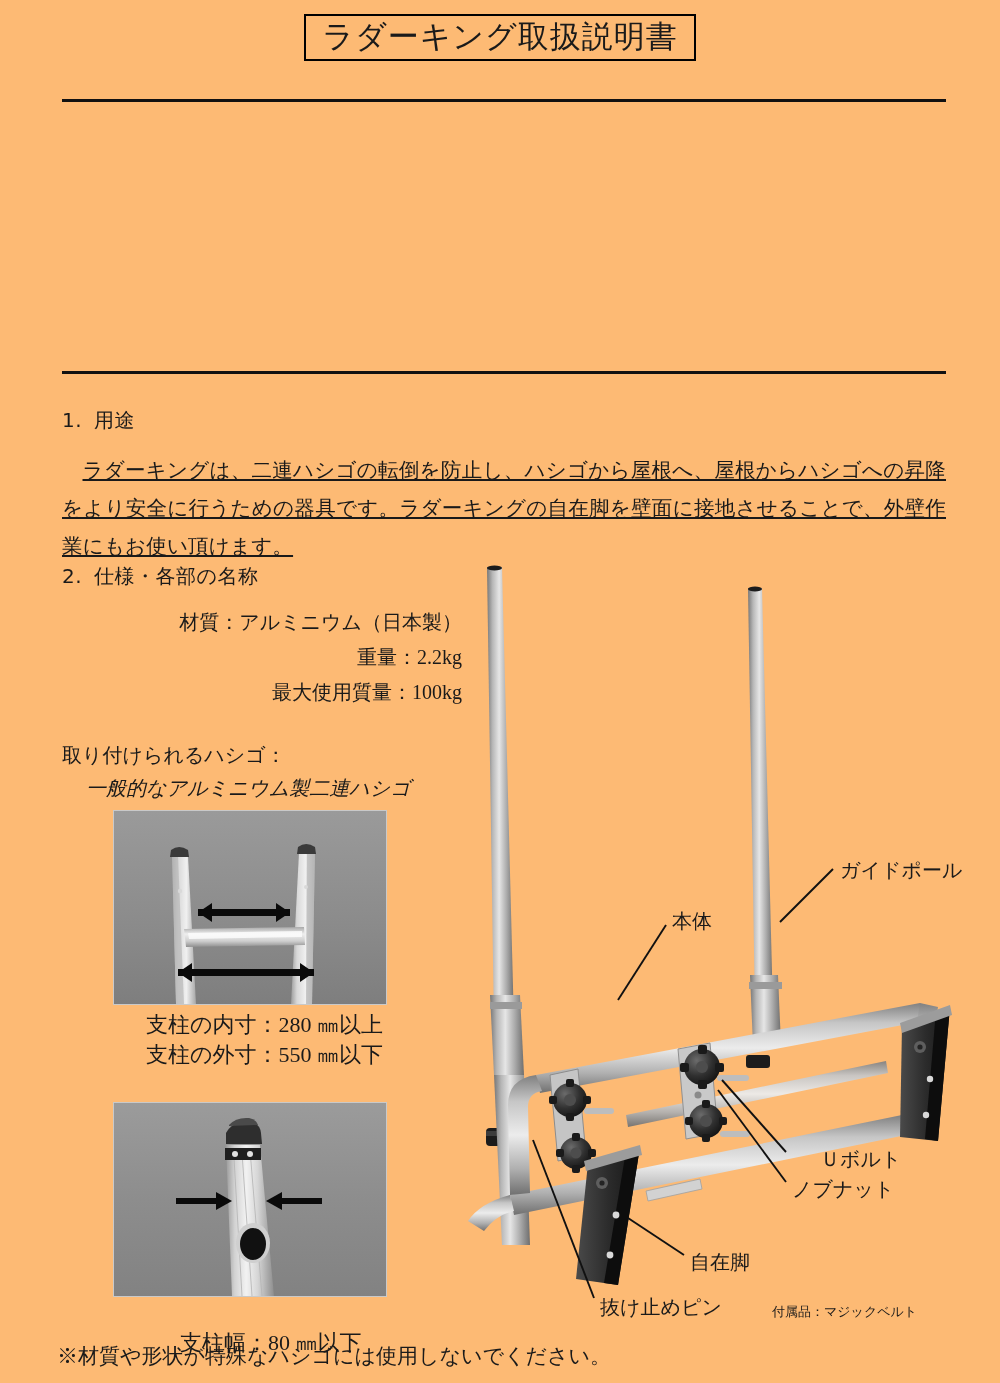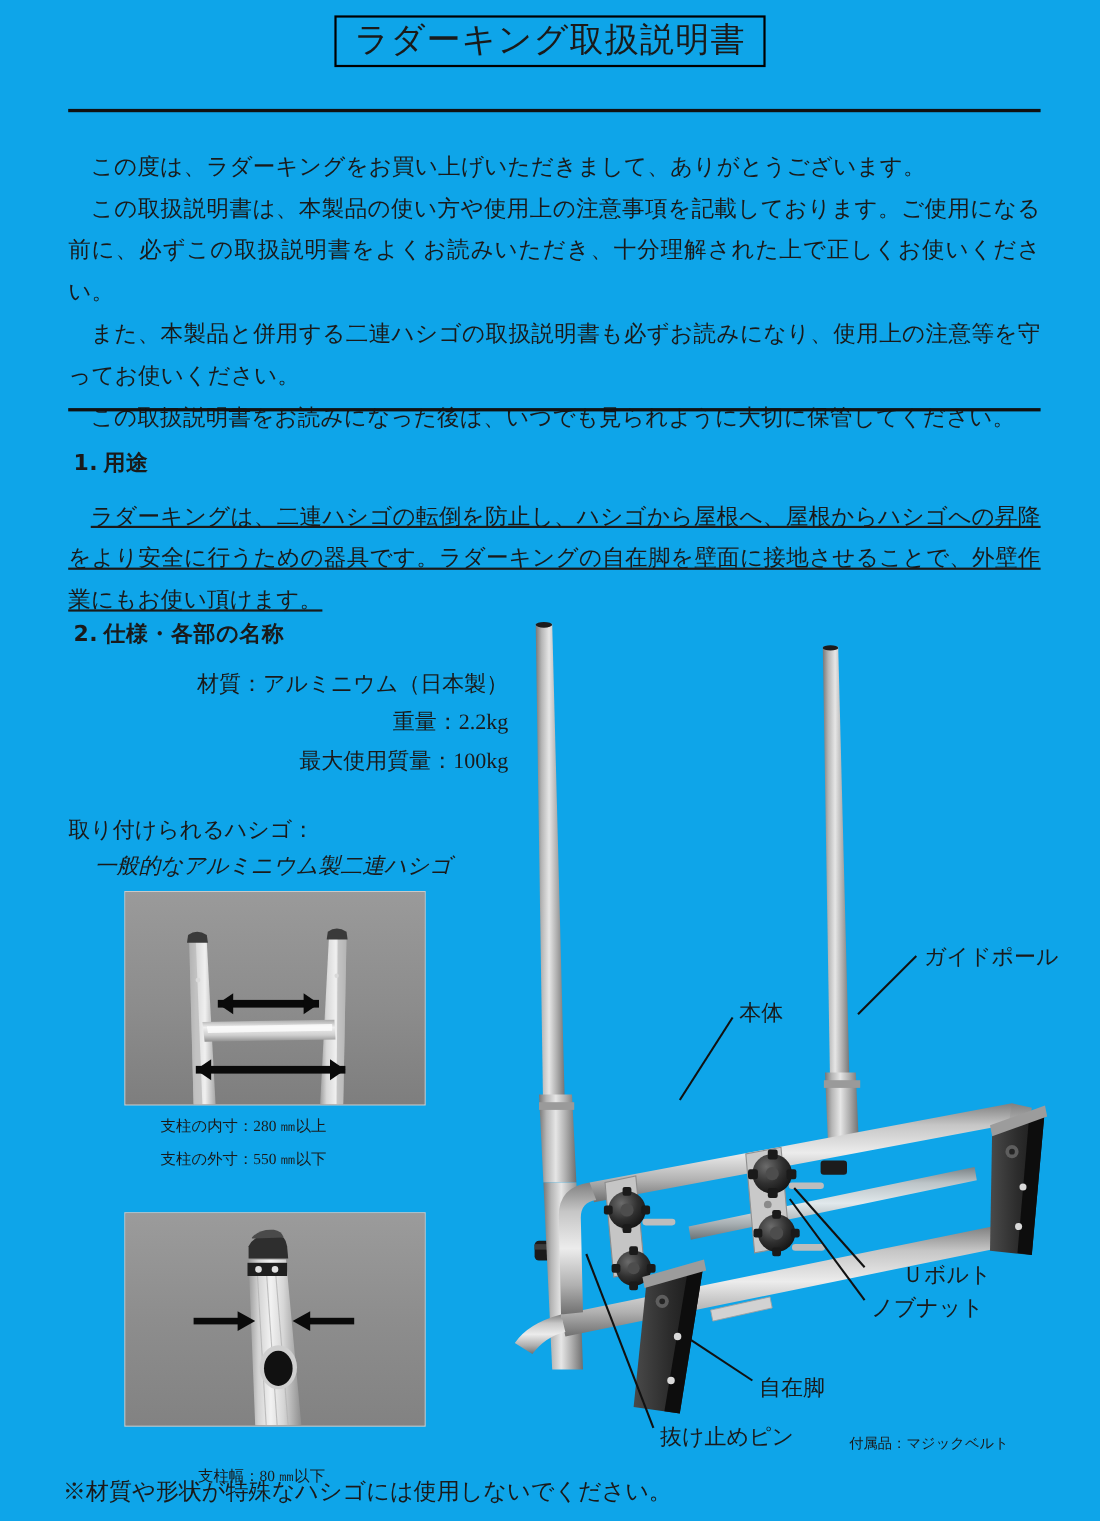--- a/index.html
+++ b/index.html
@@ -10,21 +10,21 @@
   }
   body {
     font-family: "Liberation Serif", "DejaVu Serif", serif;
     color: #1a1a1a;
   }
   #page {
     position: relative;
     width: 1000px;
     height: 1383px;
     overflow: hidden;
-    background: #0ea5e9;
+    background: #fdba74;
   }
 
   
   .title-wrap {
     position: absolute;
     top: 14px;
     left: 0;
     width: 1000px;
     text-align: center;
   }
@@ -65,24 +65,23 @@
     top: 133px;
     left: 62px;
     width: 884px;
   }
   #intro p { margin: 0; }
 
   
   .sec-head {
     position: absolute;
     font-size: 20px;
-    font-weight: bold;
+    font-weight: normal;
     font-family: "DejaVu Sans", "Liberation Sans", sans-serif;
     letter-spacing: 0.5px;
-    text-align: center;
   }
   #sec1-head { top: 407px; left: 62px; }
   #sec2-head { top: 563px; left: 62px; }
   .sec-num { display: inline-block; min-width: 32px; }
 
   #sec1-body {
     top: 451px;
     left: 62px;
     width: 884px;
     text-decoration: underline;
@@ -123,21 +122,21 @@
     position: absolute;
     background: #8d8d8d;
     box-shadow: 0 0 0 1px #c9c9c9;
   }
   #photo-top   { top: 811px;  left: 114px; width: 272px; height: 193px; }
   #photo-bot   { top: 1103px; left: 114px; width: 272px; height: 193px; }
   .photo svg { display: block; width: 100%; height: 100%; }
 
   .cap {
     position: absolute;
-    font-size: 14px;
+    font-size: 22px;
     line-height: 29px;
     white-space: nowrap;
   }
   #cap-inner { top: 1010px; left: 146px; }
   #cap-outer { top: 1040px; left: 146px; }
   #cap-width { top: 1328px; left: 180px; }
 
   
   #warn {
     position: absolute;
@@ -185,26 +184,20 @@
 <body>
 
 <div id="page">
 
   <div class="title-wrap">
     <span class="title-box">ラダーキング取扱説明書</span>
   </div>
 
   <div class="hrule" id="rule-top"></div>
 
-  <div class="para" id="intro">
-    <p class="indent">この度は、ラダーキングをお買い上げいただきまして、ありがとうございます。</p>
-    <p class="indent">この取扱説明書は、本製品の使い方や使用上の注意事項を記載しております。ご使用になる前に、必ずこの取扱説明書をよくお読みいただき、十分理解された上で正しくお使いください。</p>
-    <p class="indent">また、本製品と併用する二連ハシゴの取扱説明書も必ずお読みになり、使用上の注意等を守ってお使いください。</p>
-    <p class="indent">この取扱説明書をお読みになった後は、いつでも見られように大切に保管してください。</p>
-  </div>
 
   <div class="hrule" id="rule-mid"></div>
 
   <div class="sec-head" id="sec1-head">
     <span class="sec-num">1.</span><span>用途</span>
   </div>
   <div class="para" id="sec1-body">
     <p class="indent">ラダーキングは、二連ハシゴの転倒を防止し、ハシゴから屋根へ、屋根からハシゴへの昇降をより安全に行うための器具です。ラダーキングの自在脚を壁面に接地させることで、外壁作業にもお使い頂けます。</p>
   </div>
 

